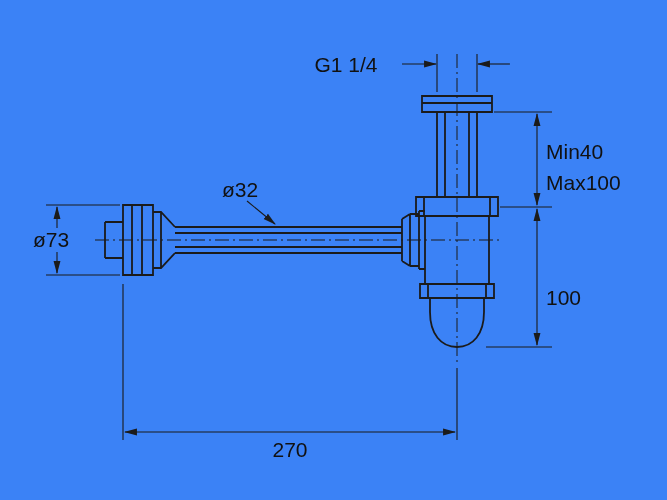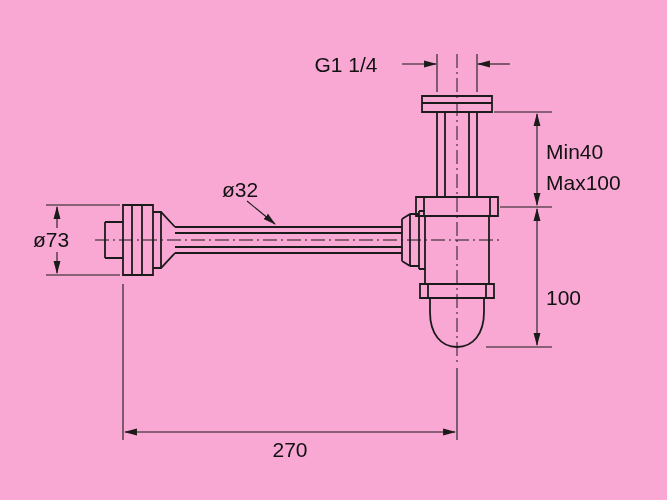--- a/index.html
+++ b/index.html
@@ -1,20 +1,20 @@
 <!DOCTYPE html>
 <html><head>
   <meta charset="utf-8">
   <style>
     html, body { margin: 0; padding: 0; background: #ffffff; }
     .stage {
       position: relative;
       width: 667px;
       height: 500px;
-      background: #f9a8d4;
+      background: #3b82f6;
       font-family: "Liberation Sans", sans-serif;
       overflow: hidden;
     }
     svg { display: block; }
     .outline { fill: none; stroke: #1b1b1b; stroke-width: 1.8; stroke-linejoin: miter; stroke-linecap: butt; }
     .thin    { fill: none; stroke: #1b1b1b; stroke-width: 1.1; }
     .center  { fill: none; stroke: #1b1b1b; stroke-width: 1; stroke-dasharray: 14 4 2 4; }
     .dimtext { font-family: "Liberation Sans", sans-serif; font-size: 21px; fill: #111111; }
     .arrowhead { fill: #1b1b1b; stroke: none; }
   </style>

